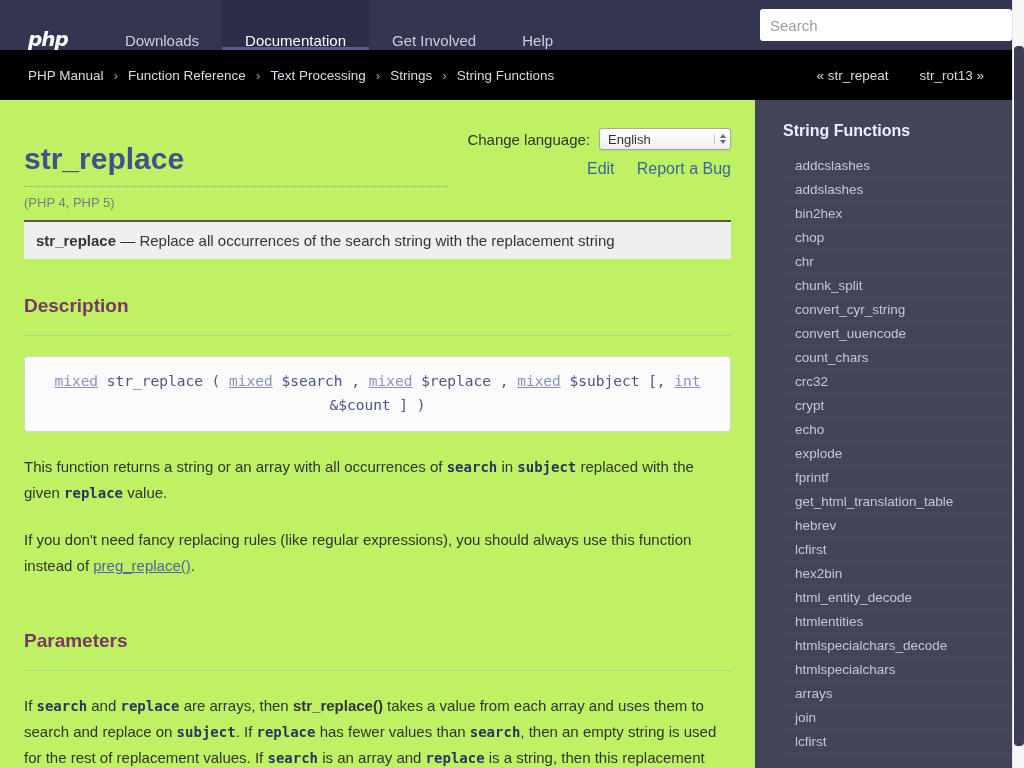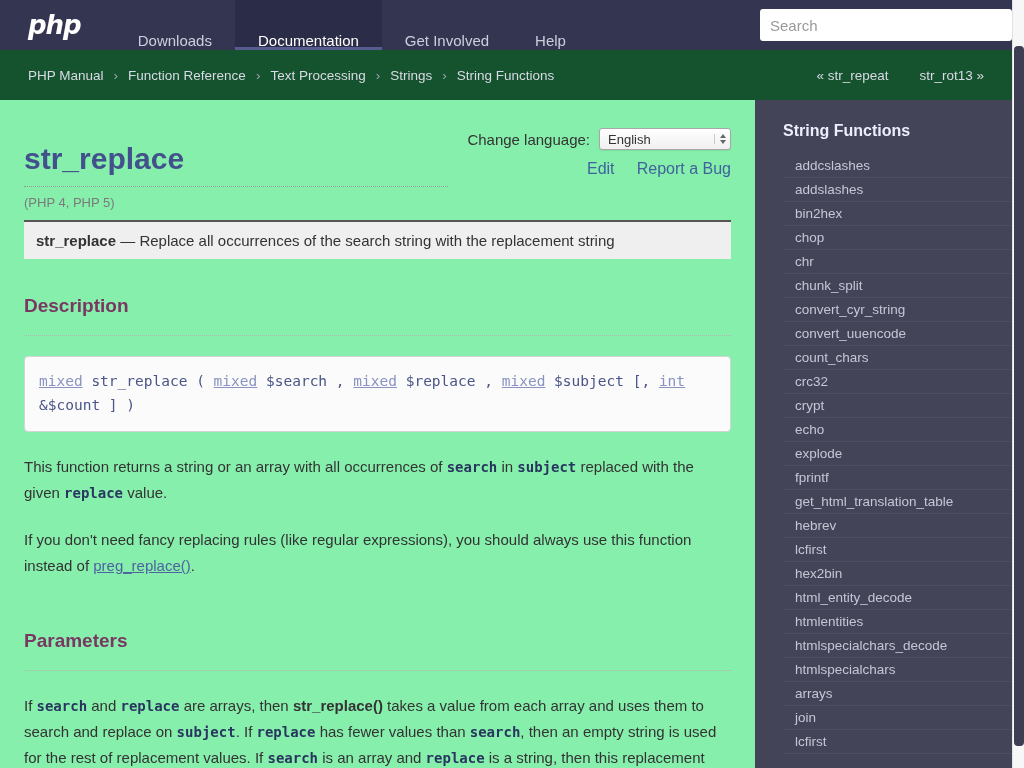--- a/index.html
+++ b/index.html
@@ -2,43 +2,43 @@
 <html><head>
 <meta charset="utf-8">
 <style>
   * { margin:0; padding:0; box-sizing:border-box; }
   html,body { width:1024px; height:768px; overflow:hidden; background:#fff;
               font-family:"Liberation Sans", sans-serif; }
   .viewport { position:relative; width:1024px; height:768px; overflow:hidden; }
 
   
   .topnav { height:50px; background:#343551; display:flex; align-items:stretch; position:relative; }
-  .logo { color:#fff; font-style:italic; font-weight:bold; font-size:26px; line-height:50px;
-          padding:0 34px 0 28px; letter-spacing:-1px; cursor:pointer;
+  .logo { color:#fff; font-style:italic; font-weight:bold; font-size:20px; line-height:50px;
+          padding:14px 34px 0 28px; letter-spacing:-1px; cursor:pointer;
           font-family:"DejaVu Sans", sans-serif; }
   .nav-items { display:flex; align-items:stretch; }
   .nav-item { color:#cdcedd; line-height:50px; padding:16px 23px; font-size:15px; cursor:pointer;
               text-decoration:none; }
   .nav-item.active { background:#2b2c47; color:#fff; box-shadow:inset 0 -3px 0 #565c8f; }
   .search { position:absolute; top:9px; right:12px; width:252px; height:32px; border:none;
             border-radius:3px; background:#fff; font-size:15px; padding:0 10px;
             font-family:"Liberation Sans", sans-serif; color:#333; outline:none; }
   .search::placeholder { color:#9a9a9a; }
 
   
-  .breadbar { height:50px; background:#14532d; display:flex; align-items:center;
+  .breadbar { height:50px; background:#000000; display:flex; align-items:center;
               padding-left:28px; position:relative; font-size:13.5px; }
   .crumb { color:#d9dae5; text-decoration:none; margin-right:10px; cursor:pointer; }
   .crumb-sep { color:#9fa0b5; margin-right:10px; }
   .pager { position:absolute; right:40px; top:0; height:50px; display:flex; align-items:center; gap:31px; }
   .pager a { color:#d9dae5; text-decoration:none; font-size:13.5px; cursor:pointer; }
 
   
   .layout { display:flex; height:668px; }
-  main { width:755px; background:#86efac; position:relative; padding:28px 24px 0; overflow:hidden; }
+  main { width:755px; background:#bef264; position:relative; padding:28px 24px 0; overflow:hidden; }
 
   
   .lang-row { position:absolute; top:28px; right:24px; text-align:right; font-size:15px; color:#333; }
   .lang-inline { display:flex; align-items:center; justify-content:flex-end; }
   .select-box { display:inline-flex; align-items:center; justify-content:space-between;
                 width:132px; height:22px; border:1px solid #a7a7a7; border-radius:3px;
                 background:linear-gradient(#ffffff,#efefef); margin-left:9px;
                 padding:0 4px 0 8px; font-size:13px; color:#333; cursor:pointer;
                 box-shadow:0 1px 1px rgba(0,0,0,0.08); }
   .select-arrows { display:flex; flex-direction:column; gap:2px; align-items:center;
@@ -56,21 +56,21 @@
   .refname { border-top:2px solid #565656; background:#efefef; padding:10px 12px;
              font-size:15px; color:#333; margin-top:10px; }
   .refname b { font-weight:bold; }
 
   h3.section { color:#793862; font-size:19px; margin-top:36px; padding-bottom:18px;
                border-bottom:1px dotted #b3b3b3; font-weight:bold; }
   h3.section.parameters { margin-top:52px; }
 
   .code-box { margin-top:20px; border:1px solid #d4d4d4; border-radius:4px; background:#fbfbfb;
               padding:13px 14px; font-family:"DejaVu Sans Mono", monospace; font-size:14.5px;
-              color:#4a5588; line-height:1.65; }
+              color:#4a5588; line-height:1.65;text-align:center; }
   .code-type { color:#8a93c0; text-decoration:underline; cursor:pointer; }
 
   .para { font-size:15px; color:#333; line-height:1.7; margin-top:22px; }
   code.parameter { font-family:"DejaVu Sans Mono", monospace; font-weight:bold;
                    font-size:14px; color:#28365f; }
   a.doc-link { color:#4e63a0; text-decoration:underline; cursor:pointer; }
   b.fn { font-weight:bold; color:#333; }
 
   
   aside { flex:1; background:#434458; padding:22px 0 0 28px; overflow:hidden; }

